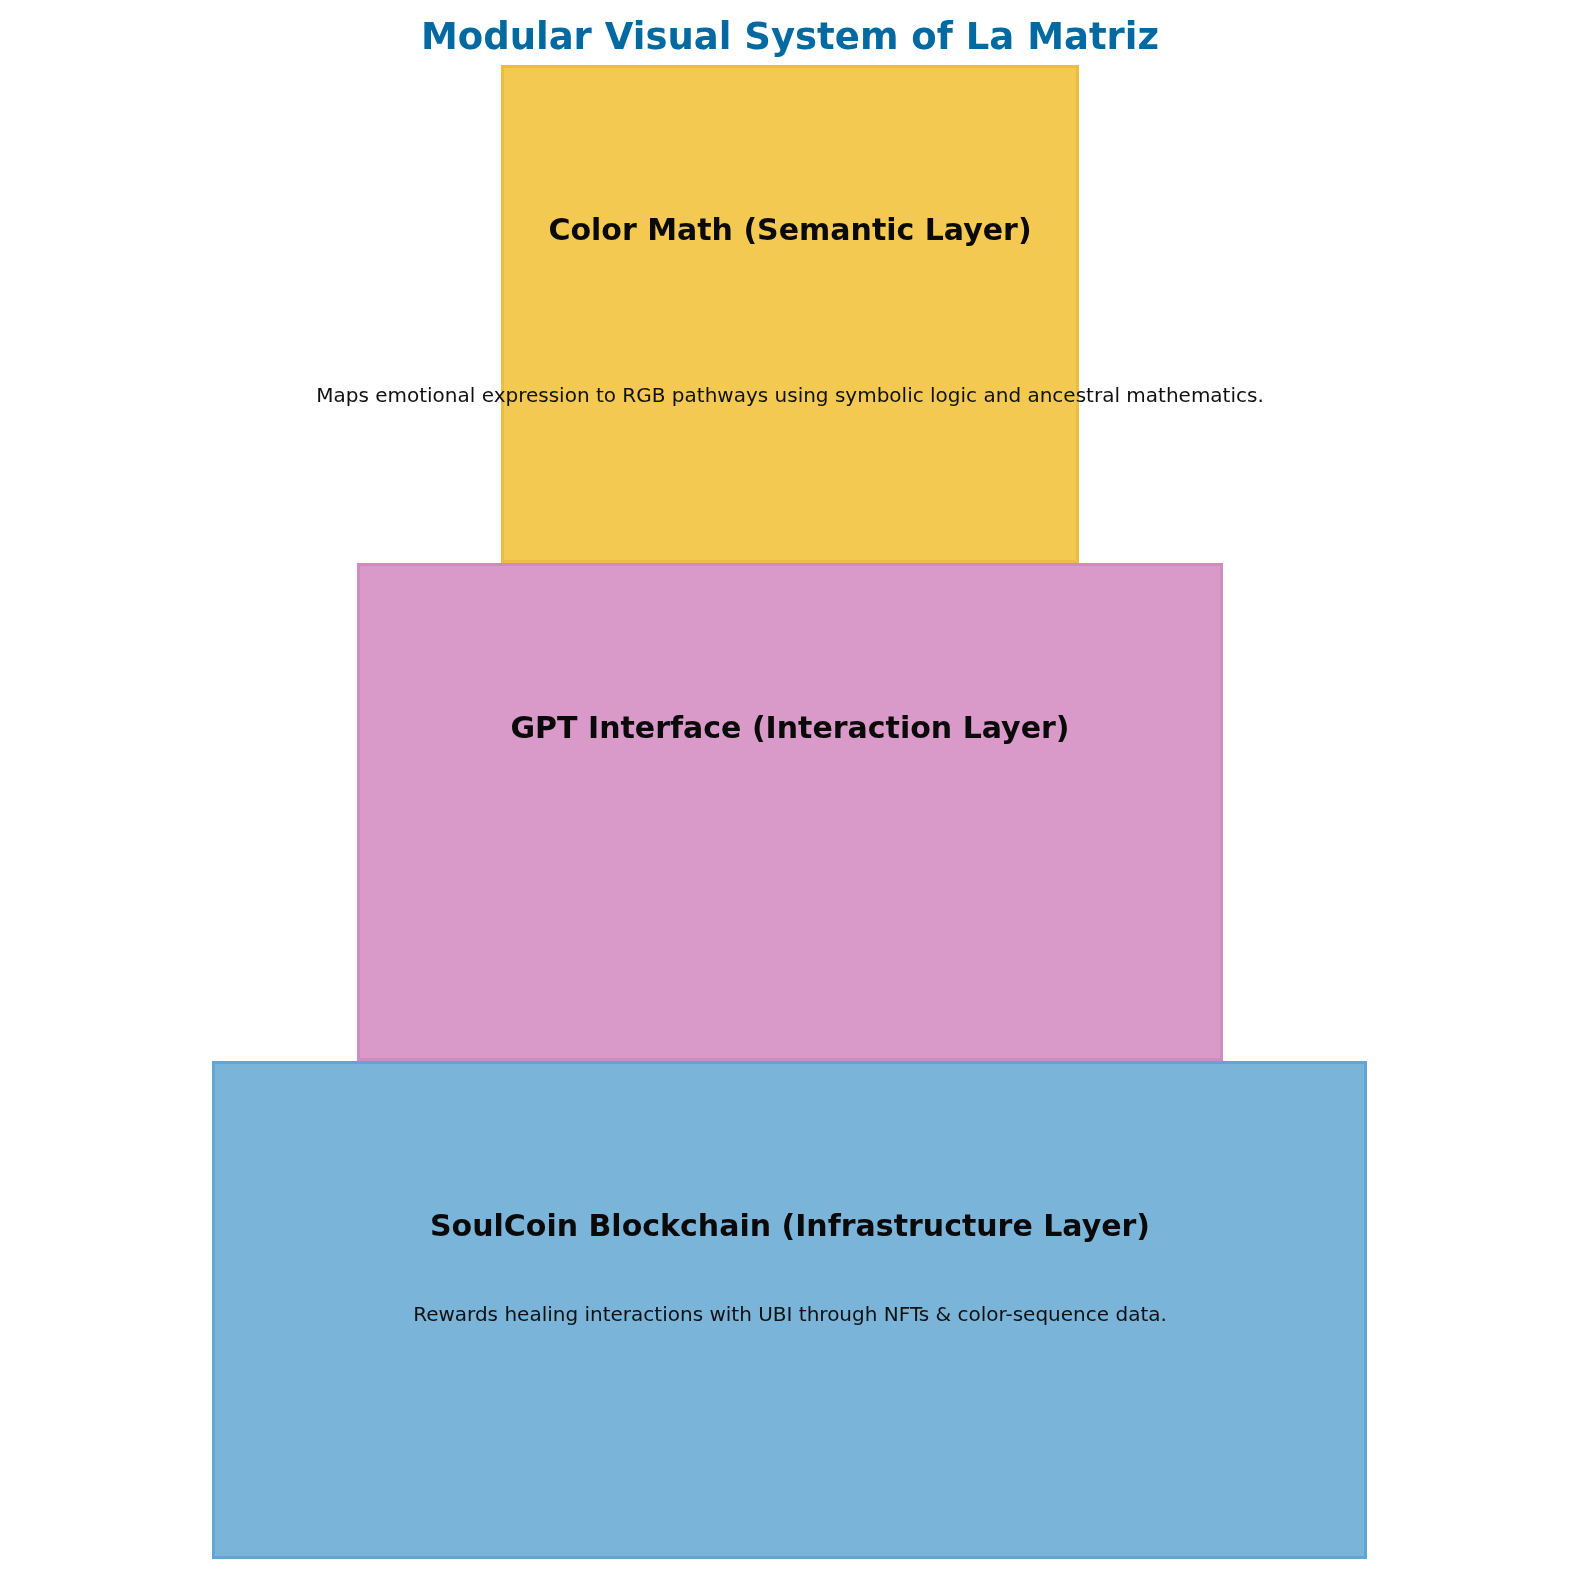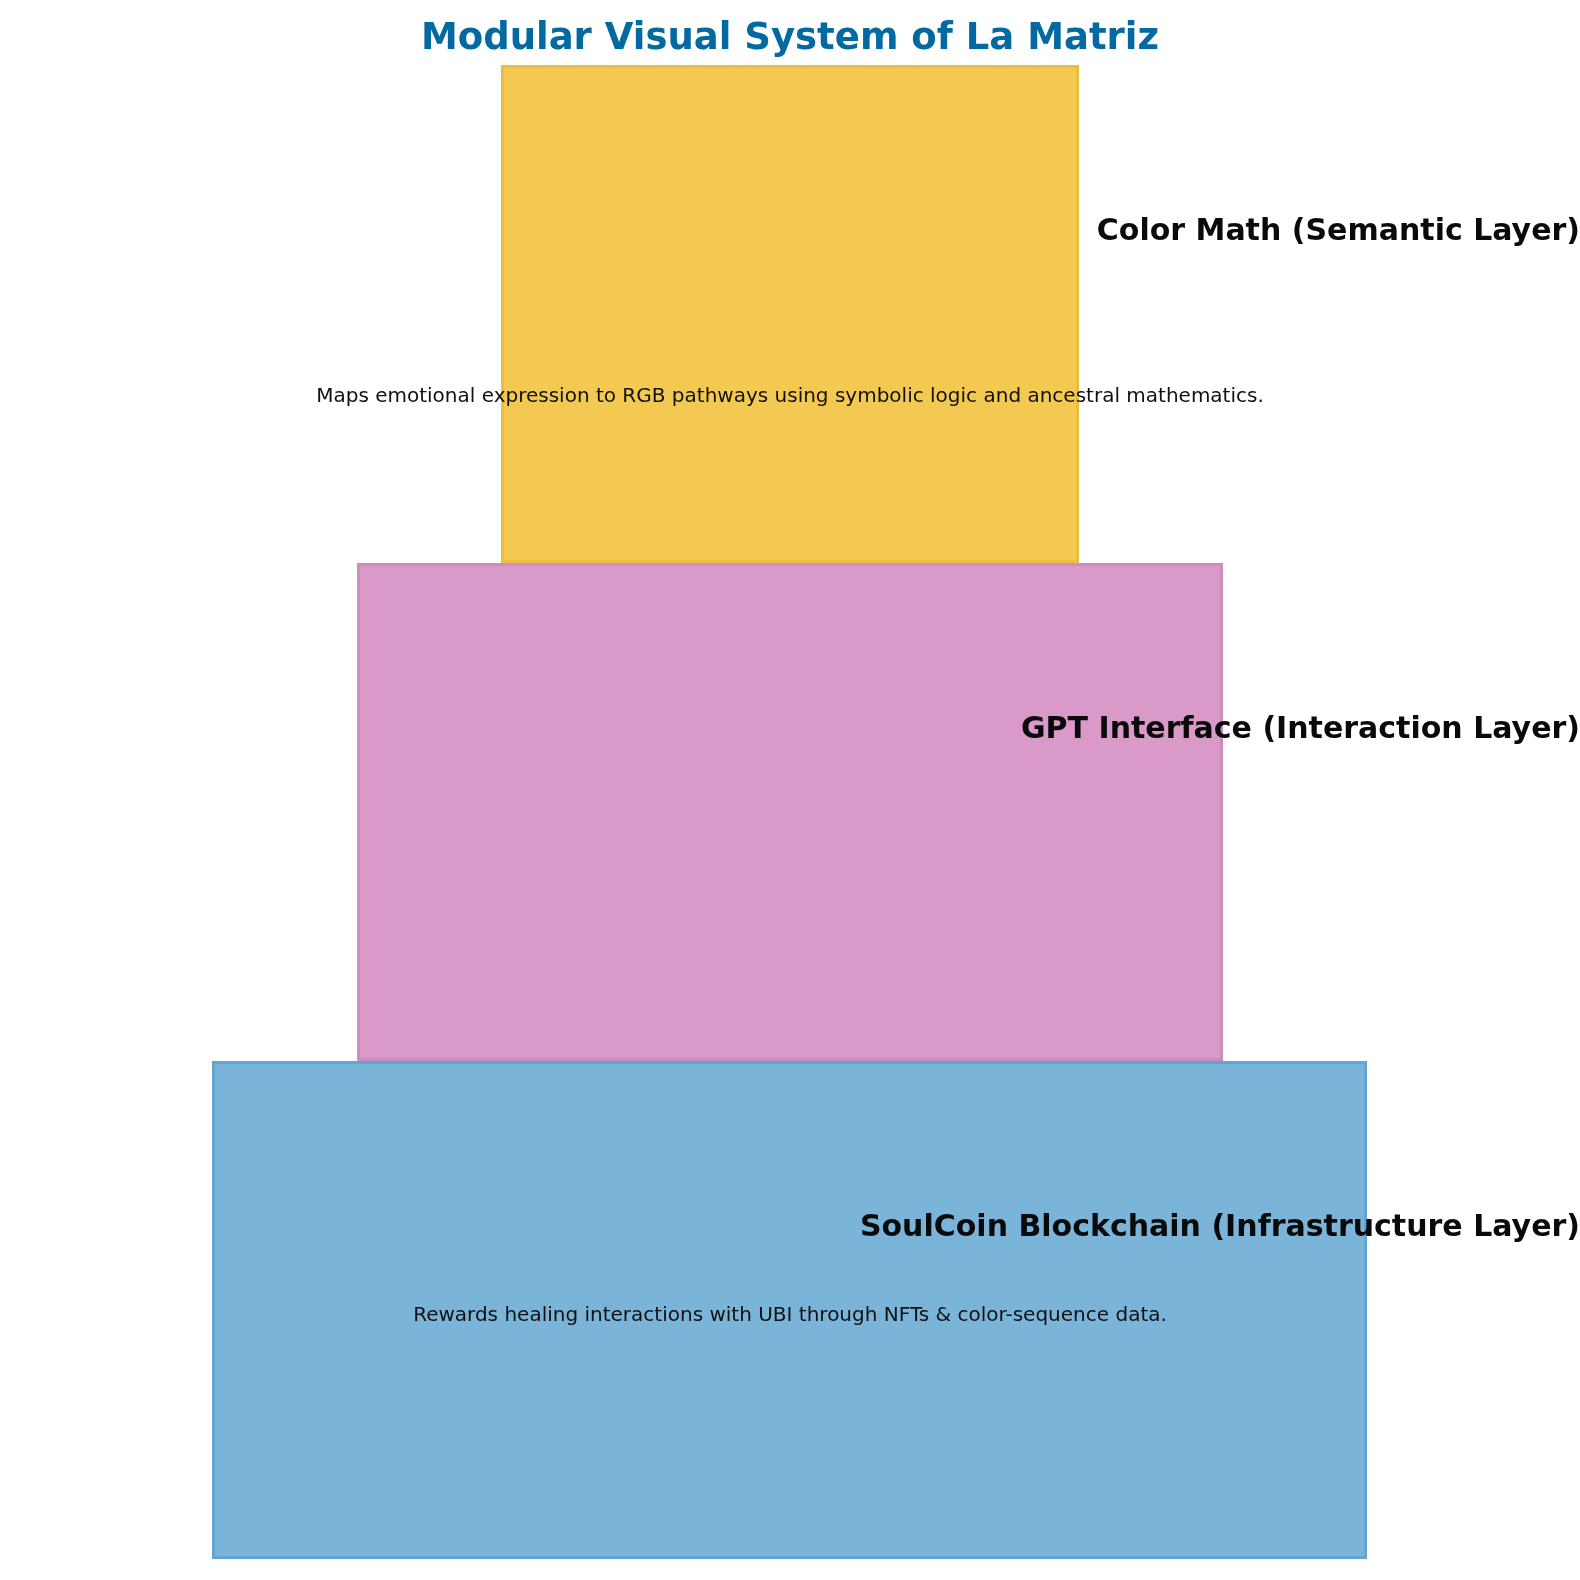--- a/index.html
+++ b/index.html
@@ -33,21 +33,21 @@
     border: 3px solid transparent;
   }
   .box-1 { left: 501px; top: 65px;   width: 578px;  height: 498px; }
   .box-2 { left: 357px; top: 563px;  width: 866px;  height: 498px; }
   .box-3 { left: 212px; top: 1061px; width: 1155px; height: 498px; }
 
   .layer-title {
     position: absolute;
     left: 0;
     width: 100%;
-    text-align: right;
+    text-align: center;
     transform: translateY(-50%);
     font-size: 30px;
     font-weight: bold;
     color: #0a0a0a;
     white-space: nowrap;
   }
   .lt-1 { top: 229px; }
   .lt-2 { top: 727px; }
   .lt-3 { top: 1225px; }
 

